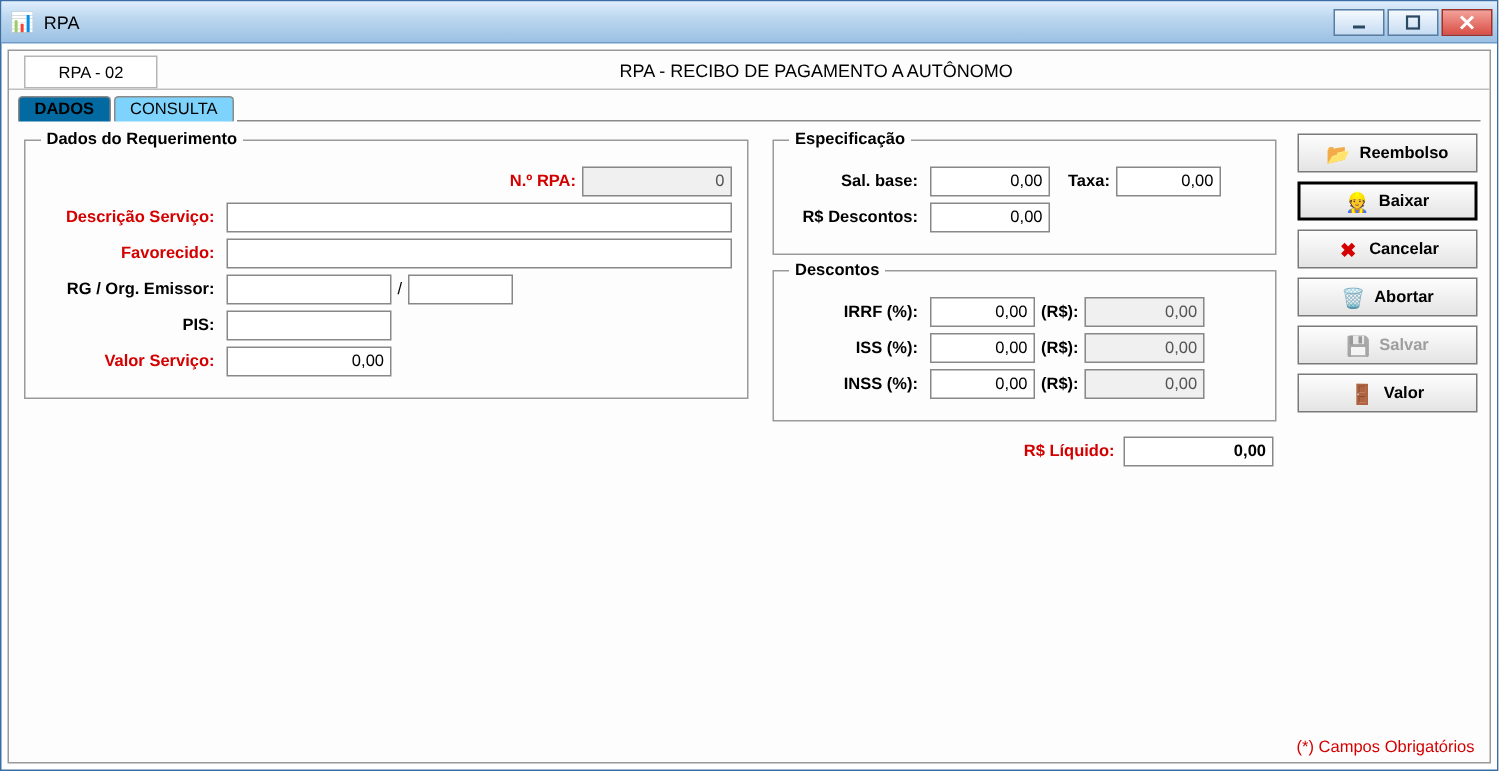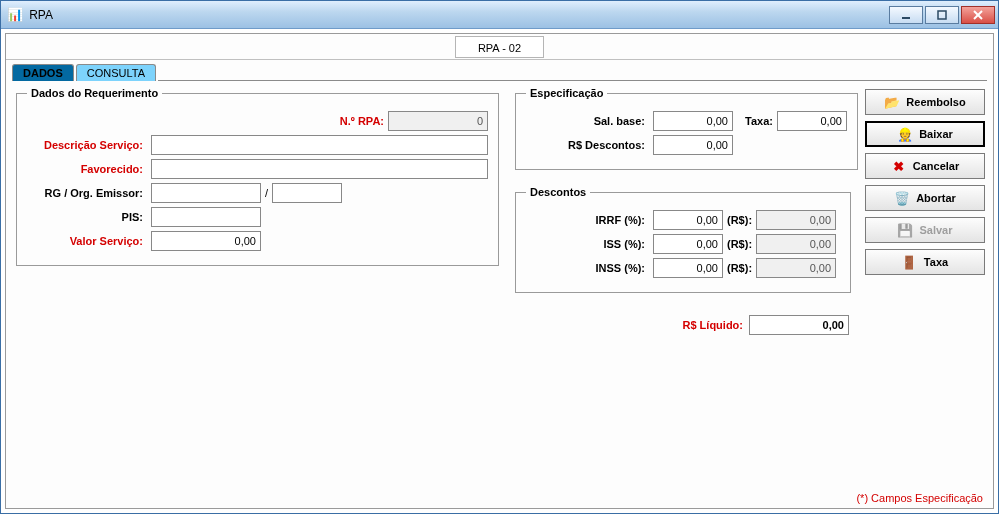--- a/index.html
+++ b/index.html
@@ -46,21 +46,20 @@
     flex: 1; margin: 4px;
     border: 1px solid #9a9a9a;
     background: #fdfdfd;
     position: relative;
     display: flex; flex-direction: column;
   }
   .header-strip {
     height: 26px; display:flex; align-items:center;
     border-bottom: 1px solid #c0c0c0;
     padding: 0 10px;
-    flex-direction: column;
   }
   .rpa-tab {
     border:1px solid #b5b5b5; height:22px; line-height:22px;
     padding:0 22px; margin-top:2px;
     background:#fff;
     font-weight: normal;
   }
   .header-title {
     flex:1; text-align:center; font-size: 12px;
   }
@@ -75,35 +74,35 @@
     cursor:default;
     border-top-left-radius:3px; border-top-right-radius:3px;
   }
   .tab.inactive { font-weight: normal; background:#7dd3fc; }
   .tab-filler { flex:1; border-bottom:1px solid #8a8a8a; }
 
   
   .content { flex:1; padding: 6px 8px 2px 8px; display:flex; gap:12px; }
 
   .left-col { flex: 1; display:flex; flex-direction:column; gap:10px;}
-  .right-col { width: 340px; display:flex; flex-direction:column; gap:16px;}
+  .right-col { width: 340px; display:flex; flex-direction:column; gap:4px;}
   .buttons-col { width: 120px; display:flex; flex-direction:column; gap:6px; padding-top:2px;}
 
   fieldset {
     border: 1px solid #9a9a9a;
     padding: 12px 10px 10px 10px;
     position: relative;
   }
   legend {
     font-size: 11px; font-weight: bold; padding: 0 4px;
   }
 
   .row { display:flex; align-items:center; margin-bottom:4px; gap:4px;}
   .lbl { text-align:right; width:120px; padding-right:4px;}
-  .lbl-sm { text-align:right; width:90px; padding-right:4px;margin-left:33px;}
+  .lbl-sm { text-align:right; width:90px; padding-right:4px;}
   .red { color:#d40000; font-weight:bold;}
   .bold { font-weight:bold; }
   input[type=text] {
     height: 20px; border:1px solid #888; padding: 1px 4px;
     font-family: inherit; font-size: 11px;
     background:#fff;
   }
   input.ro { background:#f0f0f0; color:#555; }
   input.right { text-align:right; }
 
@@ -161,20 +160,21 @@
             <line x1="9" y1="1" x2="1" y2="9" stroke="#fff" stroke-width="2"></line>
           </svg>
       </div>
     </div>
   </div>
 
   <div class="client">
 
     <div class="header-strip">
       <div class="rpa-tab">RPA - 02</div>
+      <div class="header-title">RPA - RECIBO DE PAGAMENTO A AUTÔNOMO</div>
     </div>
 
     <div class="tabs-row">
       <div class="tab">DADOS</div>
       <div class="tab inactive">CONSULTA</div>
       <div class="tab-filler"></div>
     </div>
 
     <div class="content">
 
@@ -284,21 +284,21 @@
         <div class="btn">
           <span class="ico">🗑️</span>
           <span>Abortar</span>
         </div>
         <div class="btn disabled">
           <span class="ico">💾</span>
           <span>Salvar</span>
         </div>
         <div class="btn">
           <span class="ico">🚪</span>
-          <span>Taxa</span>
+          <span>Valor</span>
         </div>
       </div>
 
     </div>
 
-    <div class="footer">(*) Campos Especificação</div>
+    <div class="footer">(*) Campos Obrigatórios</div>
   </div>
 </div>
 
 </body></html>

